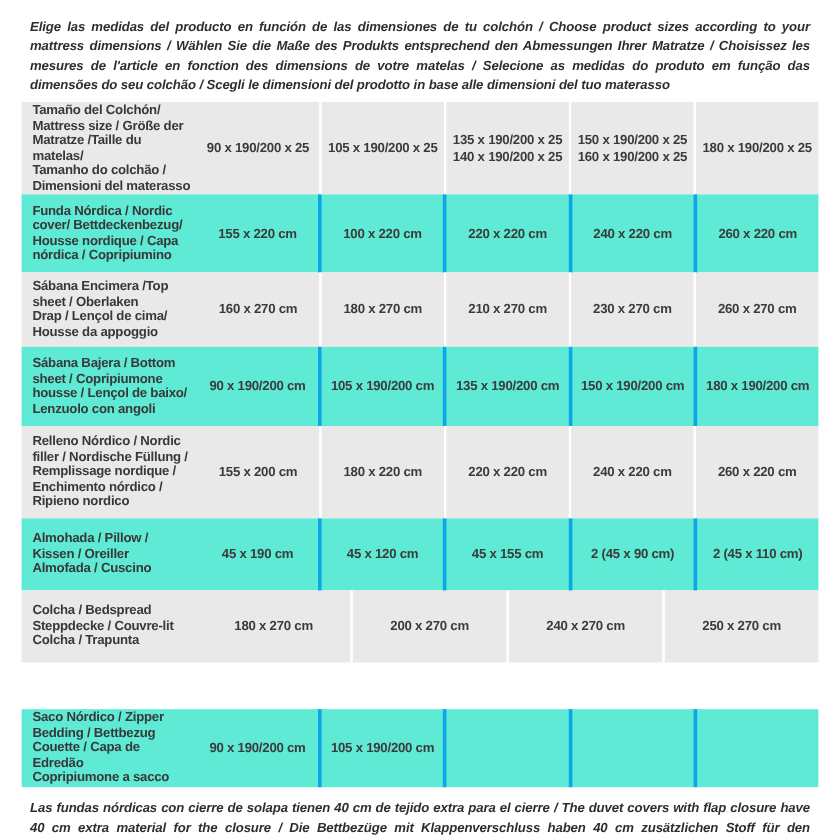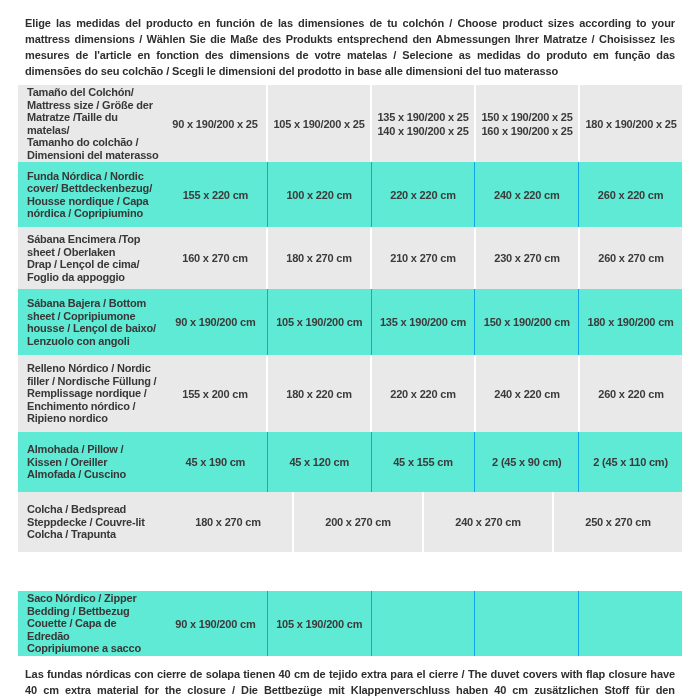--- a/index.html
+++ b/index.html
@@ -10,20 +10,21 @@
     -webkit-font-smoothing: antialiased;
   }
   .intro, .footnote {
     margin: 0 25px;
     font-size: 11px;
     font-weight: 700;
     line-height: 16px;
     text-align: justify;
     color: #2e2e2e;
     letter-spacing: -0.1px;
+    font-style: italic;
   }
   .intro { padding-top: 15px; }
   .footnote { padding-top: 10px; }
   .size-table {
     margin: 6px 18px 0 18px;
     width: 664px;
   }
   .trow {
     display: flex;
     align-items: stretch;
@@ -58,21 +59,21 @@
     line-height: 12.5px;
     color: #383838;
   }
   .cell.val {
     flex: 1 1 0;
     justify-content: center;
     text-align: center;
     line-height: 14px;
     color: #3b3b3b;
   }
-  .trow.white .cell.val + .cell.val { border-left: 1px solid #0ea5e9; }
+  .trow.white .cell.val + .cell.val { border-left: 3px solid #0ea5e9; }
   .trow.gray  .cell.val + .cell.val { border-left: 2px solid #ffffff; }
 </style>
 </head>
 <body>
 
 <div class="intro">Elige las medidas del producto en función de las dimensiones de tu colchón / Choose product sizes according to your mattress dimensions / Wählen Sie die Maße des Produkts entsprechend den Abmessungen Ihrer Matratze / Choisissez les mesures de l'article en fonction des dimensions de votre matelas / Selecione as medidas do produto em função das dimensões do seu colchão / Scegli le dimensioni del prodotto in base alle dimensioni del tuo materasso</div>
 
 <div class="size-table">
 
   <div class="trow gray">
@@ -99,21 +100,21 @@
     <div class="cell val">100 x 220 cm</div>
     <div class="cell val">220 x 220 cm</div>
     <div class="cell val">240 x 220 cm</div>
     <div class="cell val">260 x 220 cm</div>
   </div>
 
   <div class="trow gray">
     <div class="cell label">Sábana Encimera /Top
 sheet / Oberlaken
 Drap / Lençol de cima/
-Foglio da appoggio</div>
+Housse da appoggio</div>
     <div class="cell val">160 x 270 cm</div>
     <div class="cell val">180 x 270 cm</div>
     <div class="cell val">210 x 270 cm</div>
     <div class="cell val">230 x 270 cm</div>
     <div class="cell val">260 x 270 cm</div>
   </div>
 
   <div class="trow white">
     <div class="cell label">Sábana Bajera / Bottom
 sheet / Copripiumone

